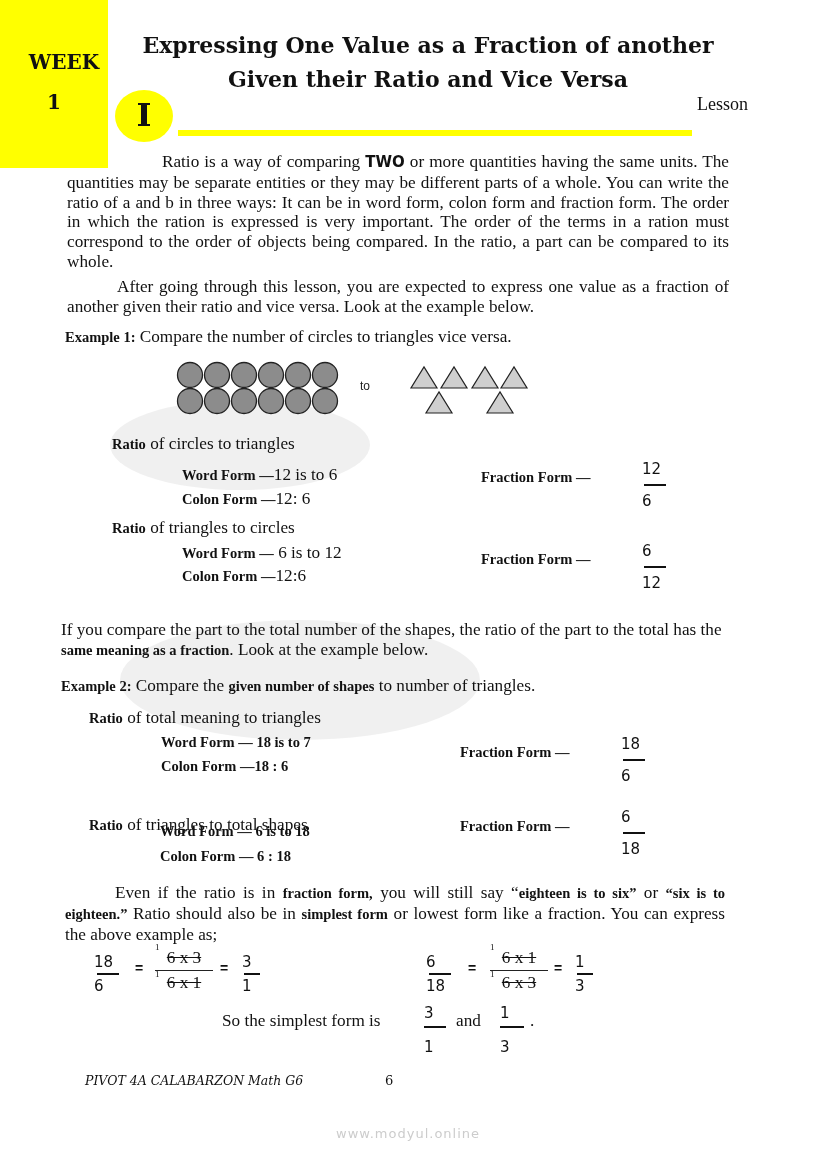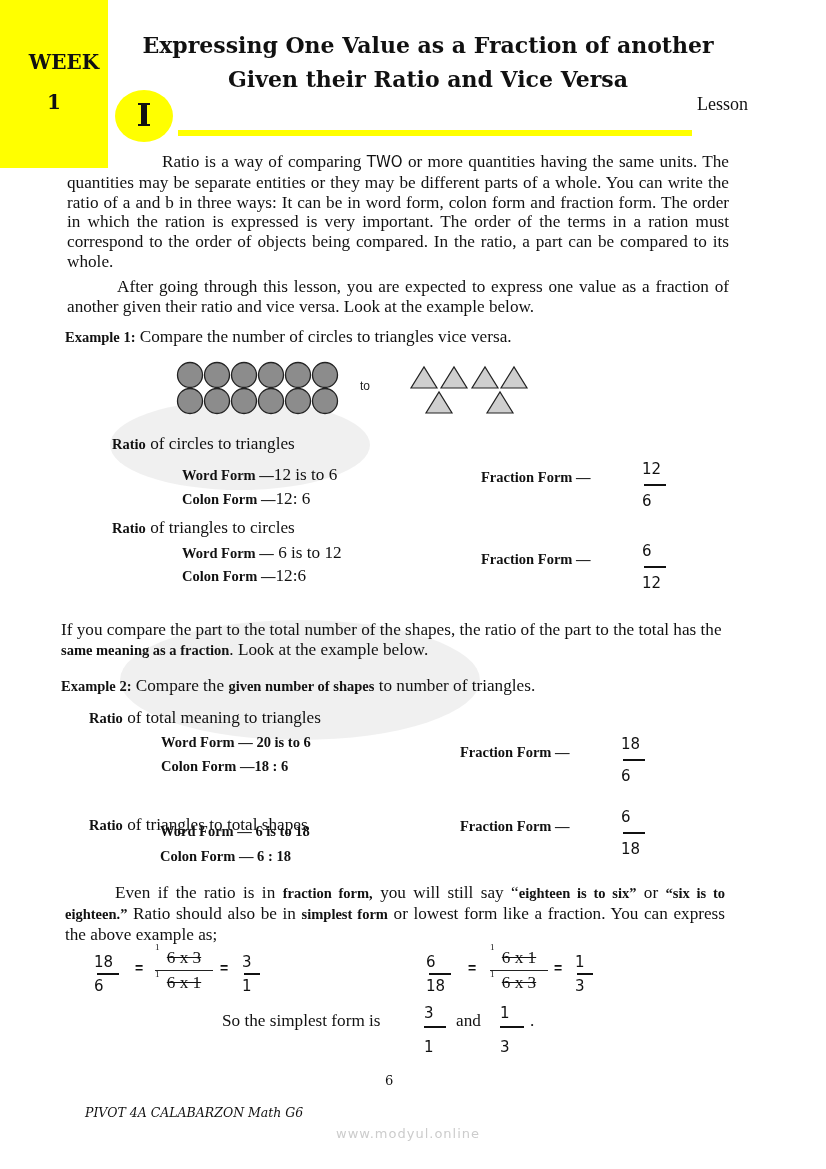--- a/index.html
+++ b/index.html
@@ -13,21 +13,21 @@
   #week-label { left: 0; top: 50px; width: 128px; text-align: center; font-size: 20px; }
   #week-num { left: 0; top: 90px; width: 108px; text-align: center; font-size: 20px; }
   #lesson-circle { left: 115px; top: 90px; width: 58px; height: 52px; border-radius: 50%; background: #ffff00; }
   #lesson-letter { left: 115px; top: 96px; width: 58px; text-align: center; font-size: 32px; }
   #title1 { left: 108px; top: 32px; width: 640px; text-align: center; font-size: 22px; }
   #title2 { left: 108px; top: 66px; width: 640px; text-align: center; font-size: 22px; }
   #lesson-sub { left: 108px; top: 94px; width: 640px; text-align: right; font-size: 18px; font-family: "Liberation Serif", serif; }
   #title-rule { left: 178px; top: 130px; width: 514px; height: 6px; background: #ffff00; }
 
   .para { font-family: "Liberation Serif", serif; font-size: 17.2px; line-height: 19.8px; text-align: justify; }
-  .para b { font-family: "DejaVu Sans", sans-serif; font-weight: normal; font-size: 15px; }
+  .para b { font-family: "DejaVu Sans", sans-serif; font-weight: bold; font-size: 15px; }
   .db { font-family: Liberation Serif, serif; font-weight: bold; font-size: 14.5px; }
   .t16 { font-family: "Liberation Serif", serif; font-size: 17.2px; }
 
   .frac { position: absolute; font-family: "DejaVu Sans", sans-serif; font-weight: normal; font-size: 15px; }
   .frac .num, .frac .den { display: block; }
   .frac .bar { display: block; height: 1.5px; background: #111; margin: 6px auto 6px auto; }
   .frac-tight .bar { margin: 2px auto 2px auto; }
 
   .watermark { position: absolute; color: #ccc; font-family: "DejaVu Sans", sans-serif; font-size: 13px; letter-spacing: 1px; }
   .smudge { position: absolute; background: rgba(170,170,170,0.18); border-radius: 50%; }
@@ -119,21 +119,21 @@
   <span>If you compare the part to the total number of the shapes, the ratio of the part to the total has the </span><span class="db">same meaning as a fraction</span><span>. Look at the example below.</span>
 </div>
 
 <div class="abs t16" style="left:61px;top:676px;">
   <span class="db">Example 2:</span><span> Compare the </span><span class="db">given number of shapes</span><span> to number of triangles.</span>
 </div>
 
 <div class="abs t16" style="left:89px;top:708px;">
   <span class="db">Ratio</span><span> of total meaning to triangles</span>
 </div>
-<div class="abs db" style="left:161px;top:734px;">Word Form — 20 is to 6</div>
+<div class="abs db" style="left:161px;top:734px;">Word Form — 18 is to 7</div>
 <div class="abs db" style="left:161px;top:758px;">Colon Form —18 : 6</div>
 <div class="abs db" style="left:460px;top:744px;">Fraction Form —</div>
 <div class="frac" style="left:621px;top:735px;width:26px;">
   <span class="num">18</span>
   <span class="bar" style="width:22px;"></span>
   <span class="den">6</span>
 </div>
 
 <div class="abs t16" style="left:89px;top:815px;">
   <span class="db">Ratio</span><span> of triangles to total shapes</span>
@@ -194,15 +194,15 @@
   <span class="den">1</span>
 </div>
 <div class="abs t16" style="left:456px;top:1011px;">and</div>
 <div class="frac" style="left:500px;top:1004px;width:24px;">
   <span class="num">1</span>
   <span class="bar" style="width:24px;margin:4px auto 10px;"></span>
   <span class="den">3</span>
 </div>
 <div class="abs t16" style="left:530px;top:1011px;">.</div>
 
-<div class="abs" style="left:85px;top:1073px;font-family:'DejaVu Serif',serif;font-style:italic;font-size:12.5px;margin-top:32px;">PIVOT 4A CALABARZON Math G6</div>
+<div class="abs" style="left:85px;top:1073px;font-family:'DejaVu Serif',serif;font-style:italic;font-size:12.5px;">PIVOT 4A CALABARZON Math G6</div>
 <div class="abs" style="left:385px;top:1073px;font-family:'DejaVu Serif',serif;font-size:13px;">6</div>
 <div class="watermark" style="left:336px;top:1126px;">www.modyul.online</div>
 
 </body></html>

